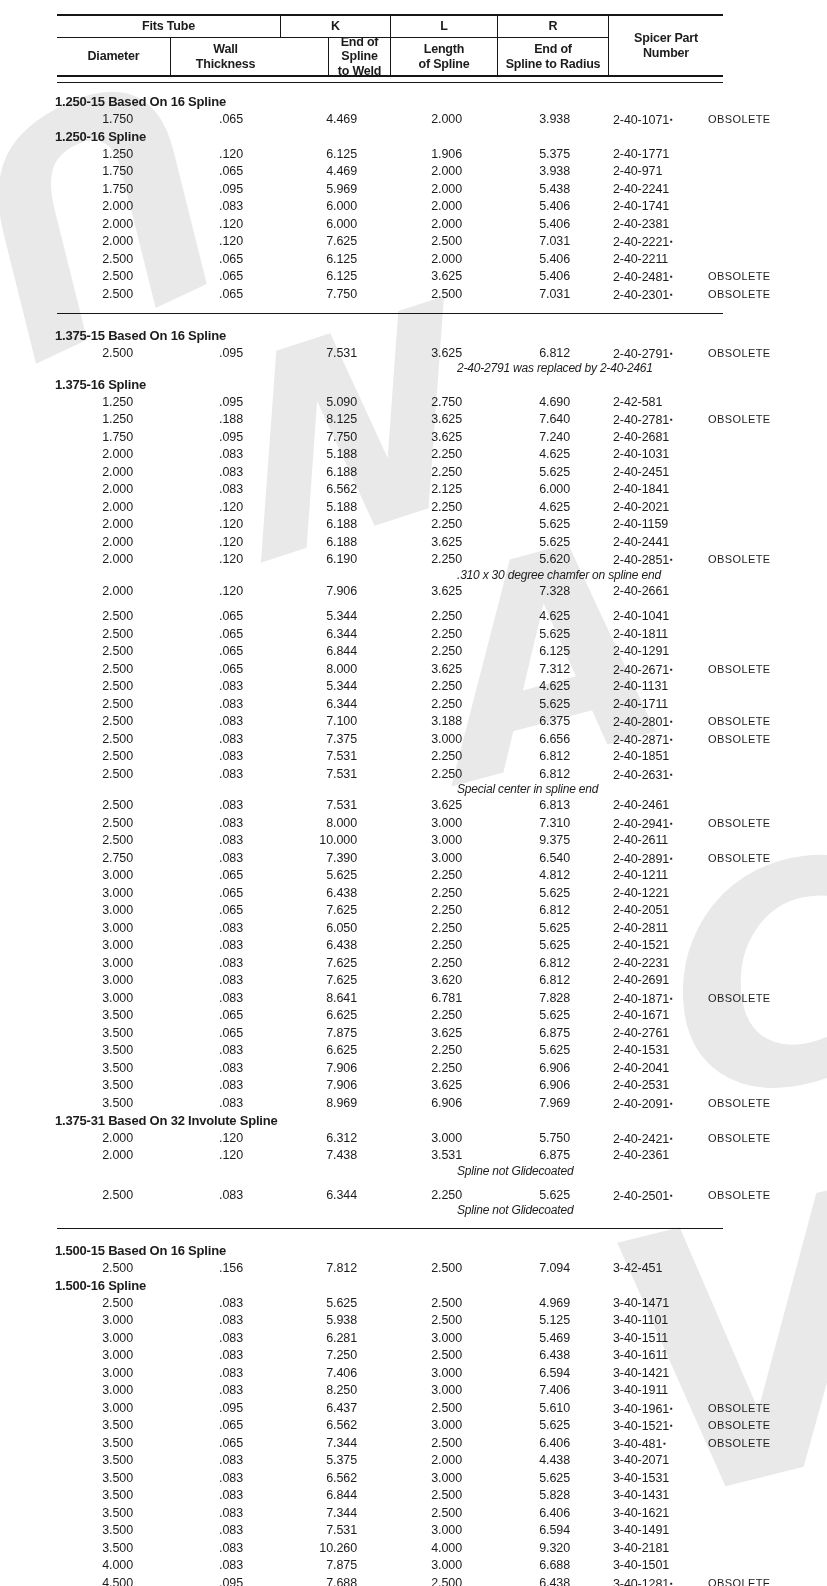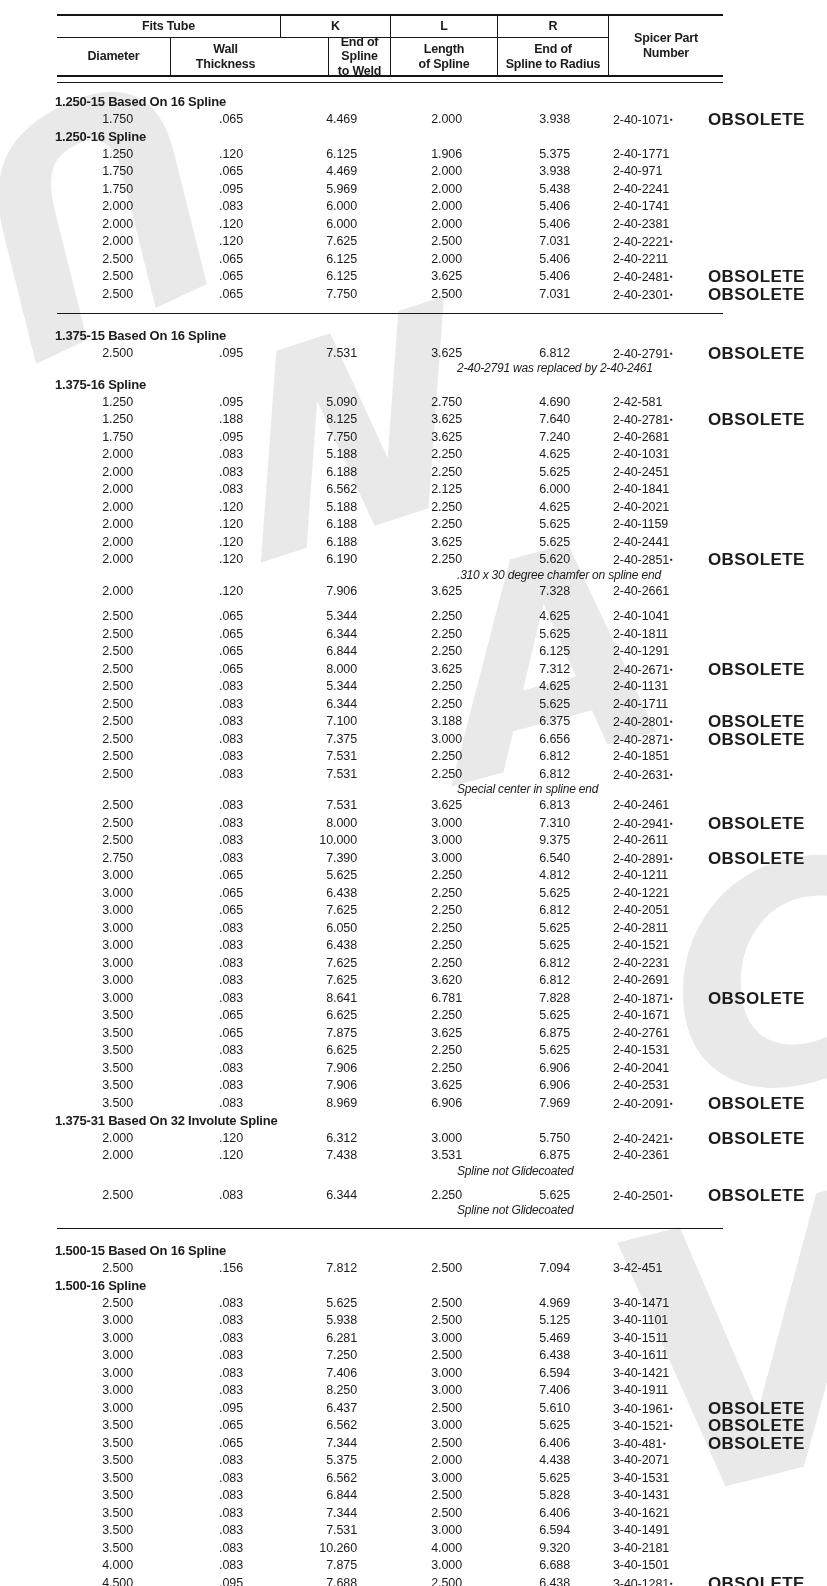--- a/index.html
+++ b/index.html
@@ -50,21 +50,21 @@
   .row{display:flex;height:17.5px;line-height:17.5px;padding-left:57px;
        font-size:12.5px;letter-spacing:-0.1px;}
   .cell{display:block;text-align:right;box-sizing:border-box;}
   .cd{width:76px;}
   .cw{width:110px;}
   .ck{width:114px;}
   .cl{width:105px;}
   .cr{width:108px;}
   .cpn{width:95px;margin-left:43px;text-align:left;}
   .mark{font-size:8px;vertical-align:2px;margin-left:1px;}
-  .obs{font-weight:bold;font-size:17px;letter-spacing:0.4px;text-align:center;}
+  .obs{font-weight:normal;font-size:11px;letter-spacing:0.4px;text-align:center;}
   .note{height:14px;line-height:13px;margin-left:457px;width:330px;
         text-align:left;font-style:italic;font-size:12px;letter-spacing:-0.2px;}
   .sep{margin:10px 0 10px 57px;width:666px;border-top:1.5px solid #161616;height:3px;}
   .rgap{height:8px;}
 </style>
 </head>
 <body>
 
 <div class="wm">
     <span class="wm0">U</span>

